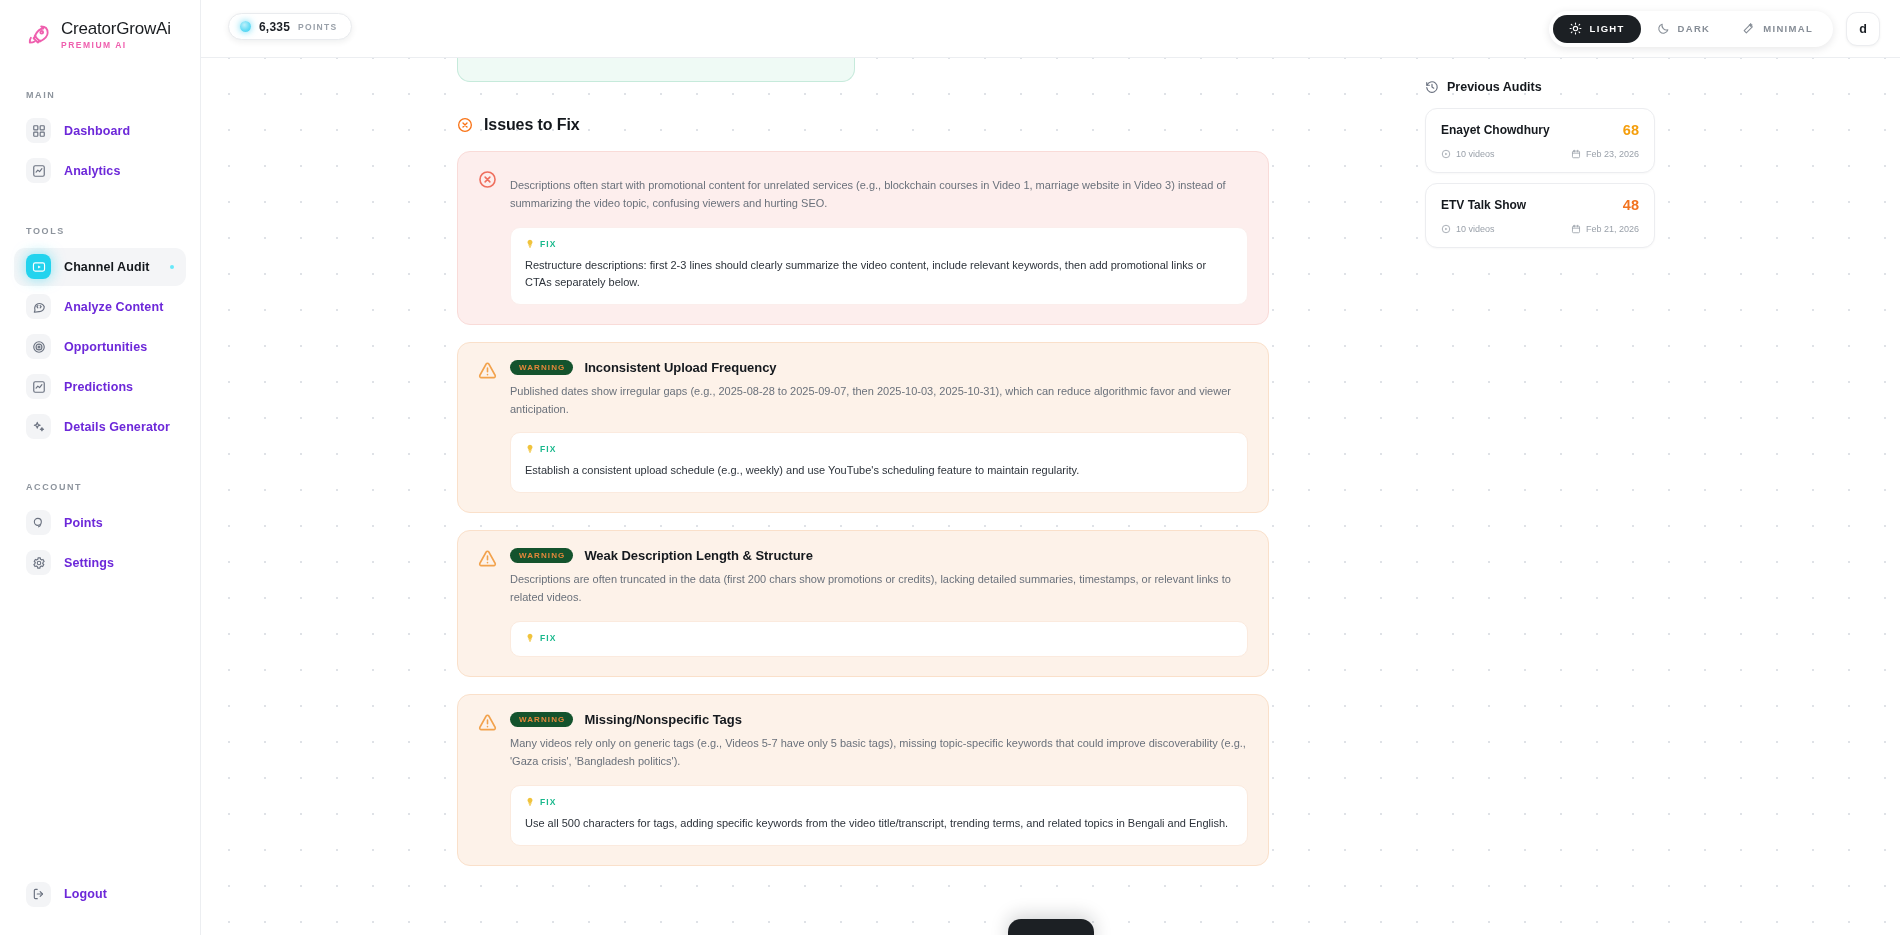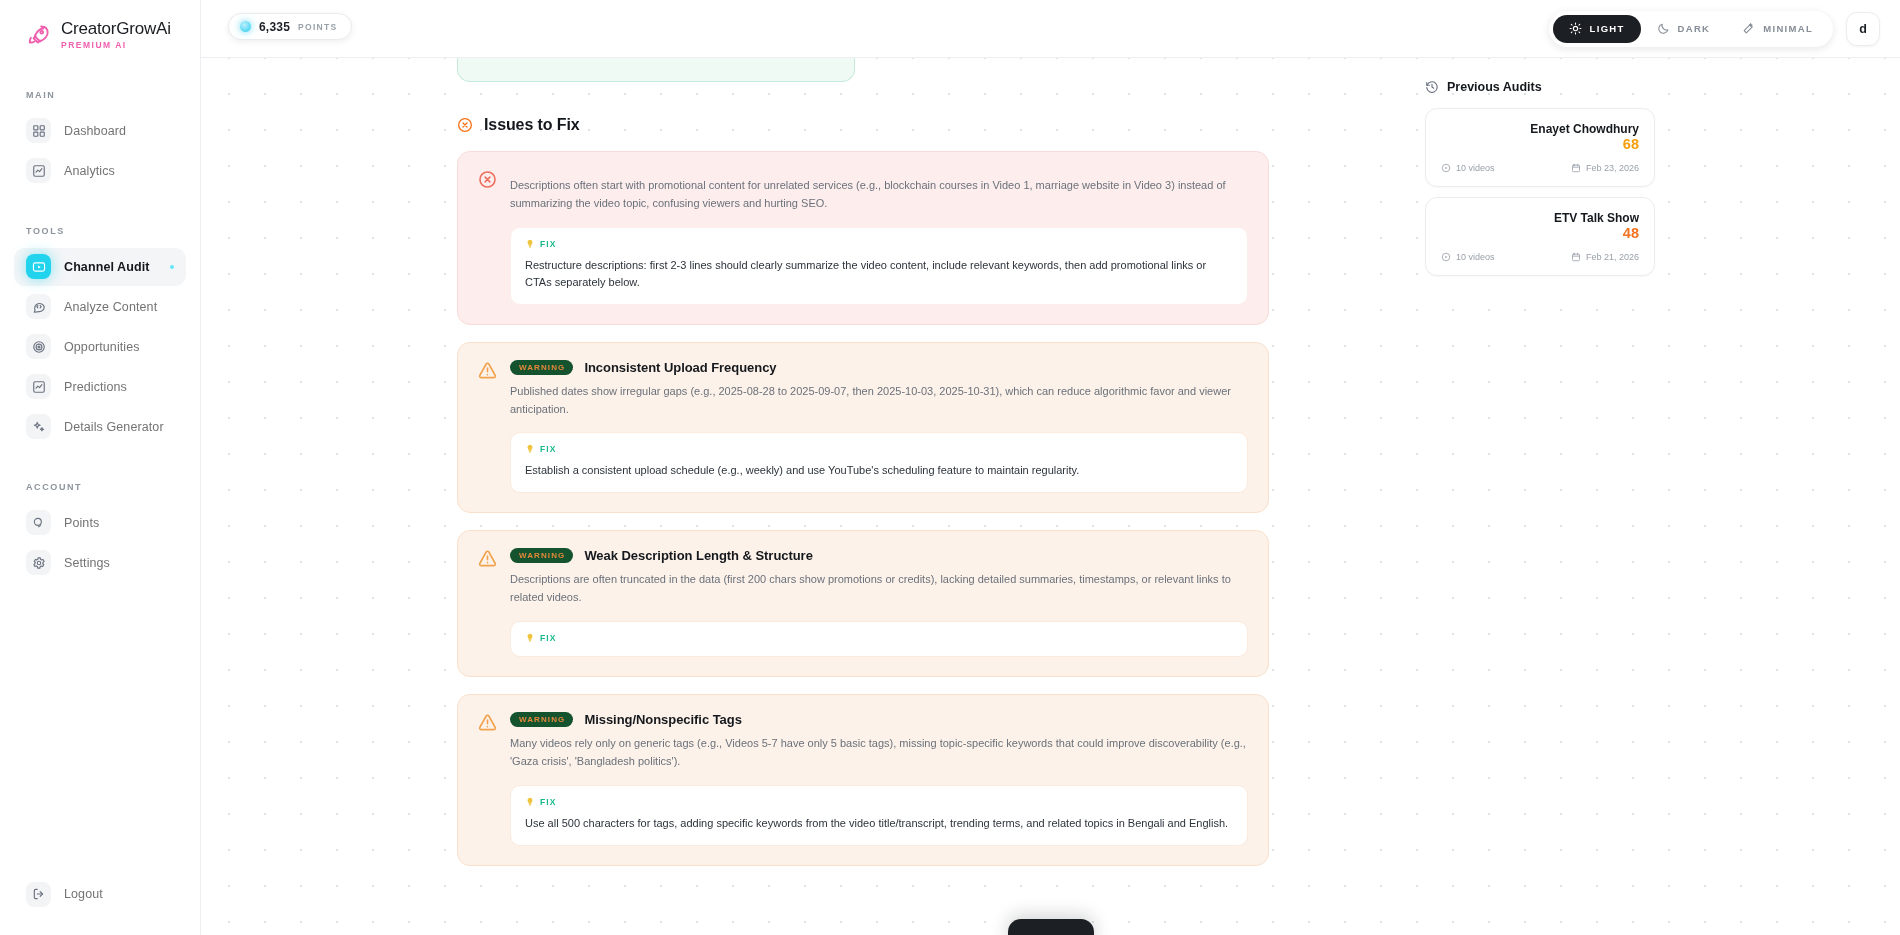--- a/index.html
+++ b/index.html
@@ -39,21 +39,21 @@
     display: flex; align-items: center; gap: 13px;
     height: 38px; padding: 0 12px; border-radius: 11px;
     cursor: pointer; position: relative;
   }
   .nav-icon {
     width: 25px; height: 25px; flex: 0 0 25px; border-radius: 8px;
     background: #f3f4f6; display: flex; align-items: center; justify-content: center;
     color: #6b7280;
   }
   .nav-icon svg { width: 14px; height: 14px; display:block; }
-  .nav-label { font-size: 12.5px; color: #737373; font-weight: 400; letter-spacing: 0.1px; }
+  .nav-label { font-size: 12.5px; color: #6d28d9; font-weight: 700; letter-spacing: 0.1px; }
 
   .nav-item.active { background: #f4f5f7; }
   .nav-item.active .nav-icon {
     background: #22d3ee; color: #ffffff;
     box-shadow: 0 0 14px rgba(34,211,238,0.55);
   }
   .nav-item.active .nav-label { color: #14181d; font-weight: 700; }
   .active-dot {
     width: 4px; height: 4px; border-radius: 50%; background: #67e8f9;
     margin-left: auto;
@@ -188,21 +188,21 @@
   .panel-head { display: flex; align-items: center; gap: 8px; margin-bottom: 14px; }
   .panel-head-icon { width: 14px; height: 14px; color: #6b7280; display: flex; }
   .panel-head-icon svg { width: 14px; height: 14px; }
   .panel-title { font-size: 12.5px; font-weight: 700; color: #15191e; }
 
   .audit-card {
     background: #ffffff; border: 1px solid #ecedf0; border-radius: 12px;
     padding: 13px 15px 13px 15px; margin-bottom: 10px; width: 230px;
     cursor: pointer; box-shadow: 0 1px 2px rgba(18,22,28,0.03);
   }
-  .audit-top { display: flex; align-items: flex-end; justify-content: space-between; flex-direction: column; }
+  .audit-top { display: flex; align-items: center; justify-content: space-between; }
   .audit-name { font-size: 12px; font-weight: 700; color: #15191e; }
   .audit-score { font-size: 14.5px; font-weight: 700; color: #f59e0b; }
   .audit-score.low { color: #f2731f; }
   .audit-meta { display: flex; align-items: center; justify-content: space-between; margin-top: 11px; }
   .audit-meta-item { display: flex; align-items: center; gap: 5px; font-size: 9px; color: #9aa1aa; }
   .audit-meta-item svg { width: 10px; height: 10px; display:block; }
 
   
   .float-bar {
     position: absolute; left: 50%; transform: translateX(-50%);

